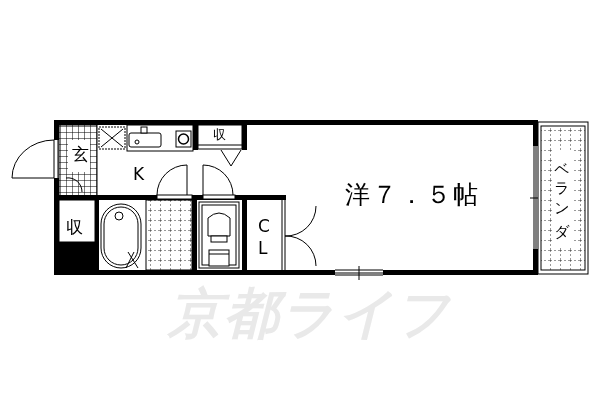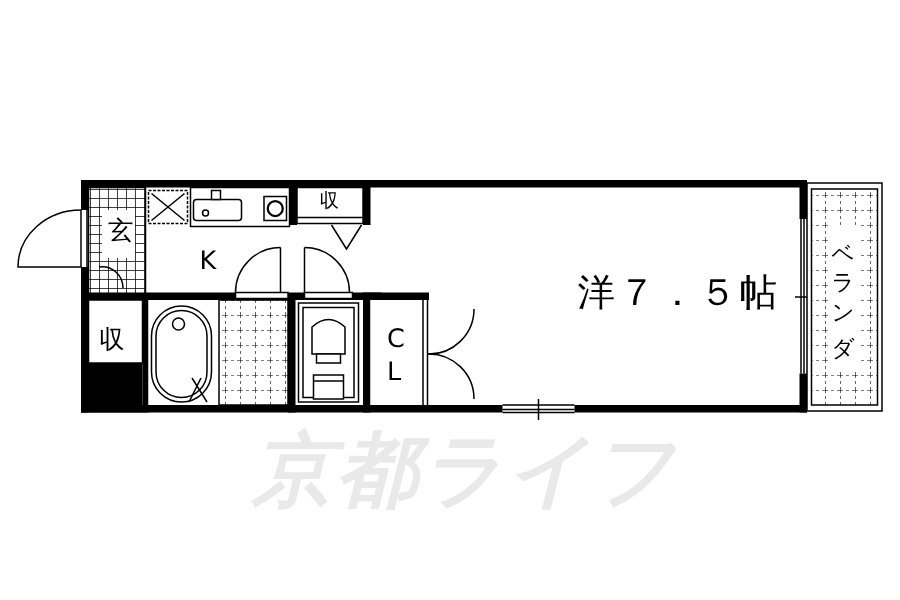--- a/index.html
+++ b/index.html
@@ -124,14 +124,14 @@
     <rect x="554" y="150" width="18" height="96" fill="#fff"></rect>
   </g>
 </svg>
 
 <div class="lbl mid" style="left:72px;top:146px;">玄</div>
 <div class="lbl mid" style="left:133px;top:166px;">K</div>
 <div class="lbl sm" style="left:213px;top:128px;">収</div>
 <div class="lbl mid" style="left:66px;top:219px;">収</div>
 <div class="lbl mid" style="left:258px;top:218px;">C</div>
 <div class="lbl mid" style="left:258px;top:240px;">L</div>
-<div class="lbl big" style="left:345px;top:182px;margin-left:40px;">洋７．５帖</div>
+<div class="lbl big" style="left:345px;top:182px;">洋７．５帖</div>
 <div class="lbl vert" style="left:554px;top:152px;">ベランダ</div>
 
 </body></html>

